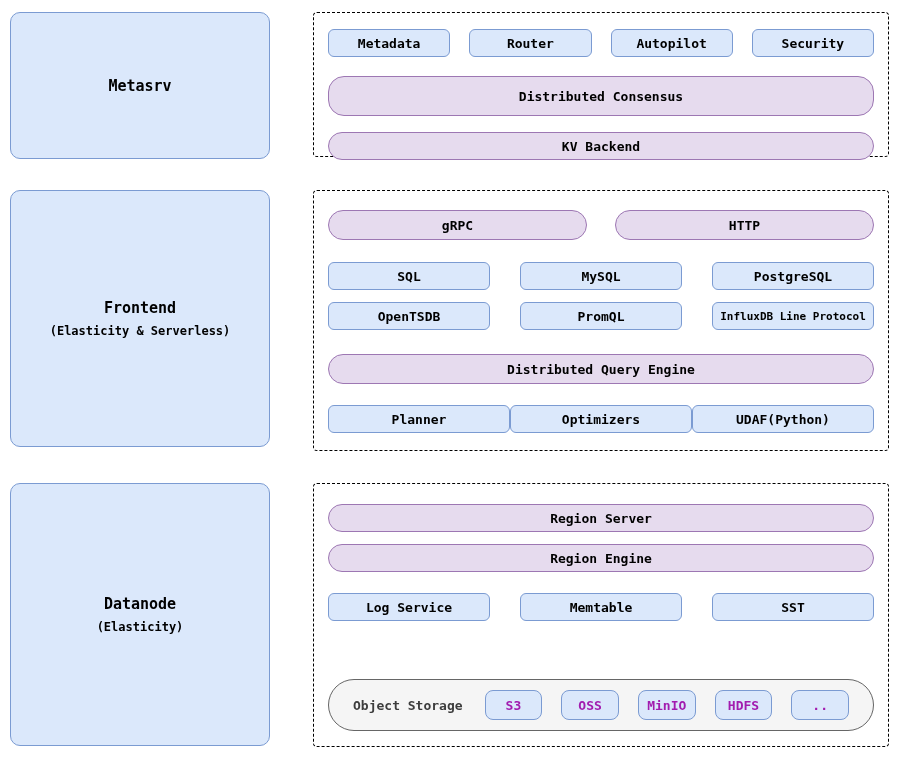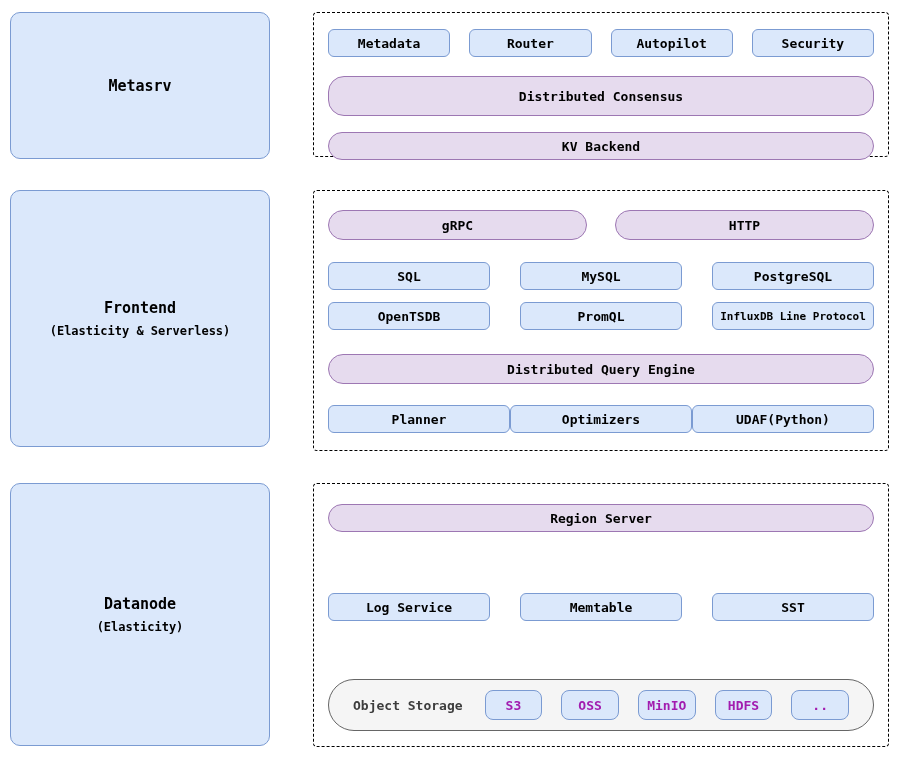--- a/index.html
+++ b/index.html
@@ -124,20 +124,23 @@
       <div class="box">Planner</div>
       <div class="box">Optimizers</div>
       <div class="box">UDAF(Python)</div>
     </div>
   </div>
 
   <div class="dashed" id="sec-datanode">
     <div class="row r-rs">
       <div class="pill">Region Server</div>
     </div>
+    <div class="row r-re">
+      <div class="pill">Region Engine</div>
+    </div>
     <div class="row r-store1">
       <div class="box">Log Service</div>
       <div class="box">Memtable</div>
       <div class="box">SST</div>
     </div>
     <div class="row r-objstore">
       <div class="objstore-label">Object Storage</div>
       <div class="objstore-box">S3</div>
       <div class="objstore-box">OSS</div>
       <div class="objstore-box">MinIO</div>

